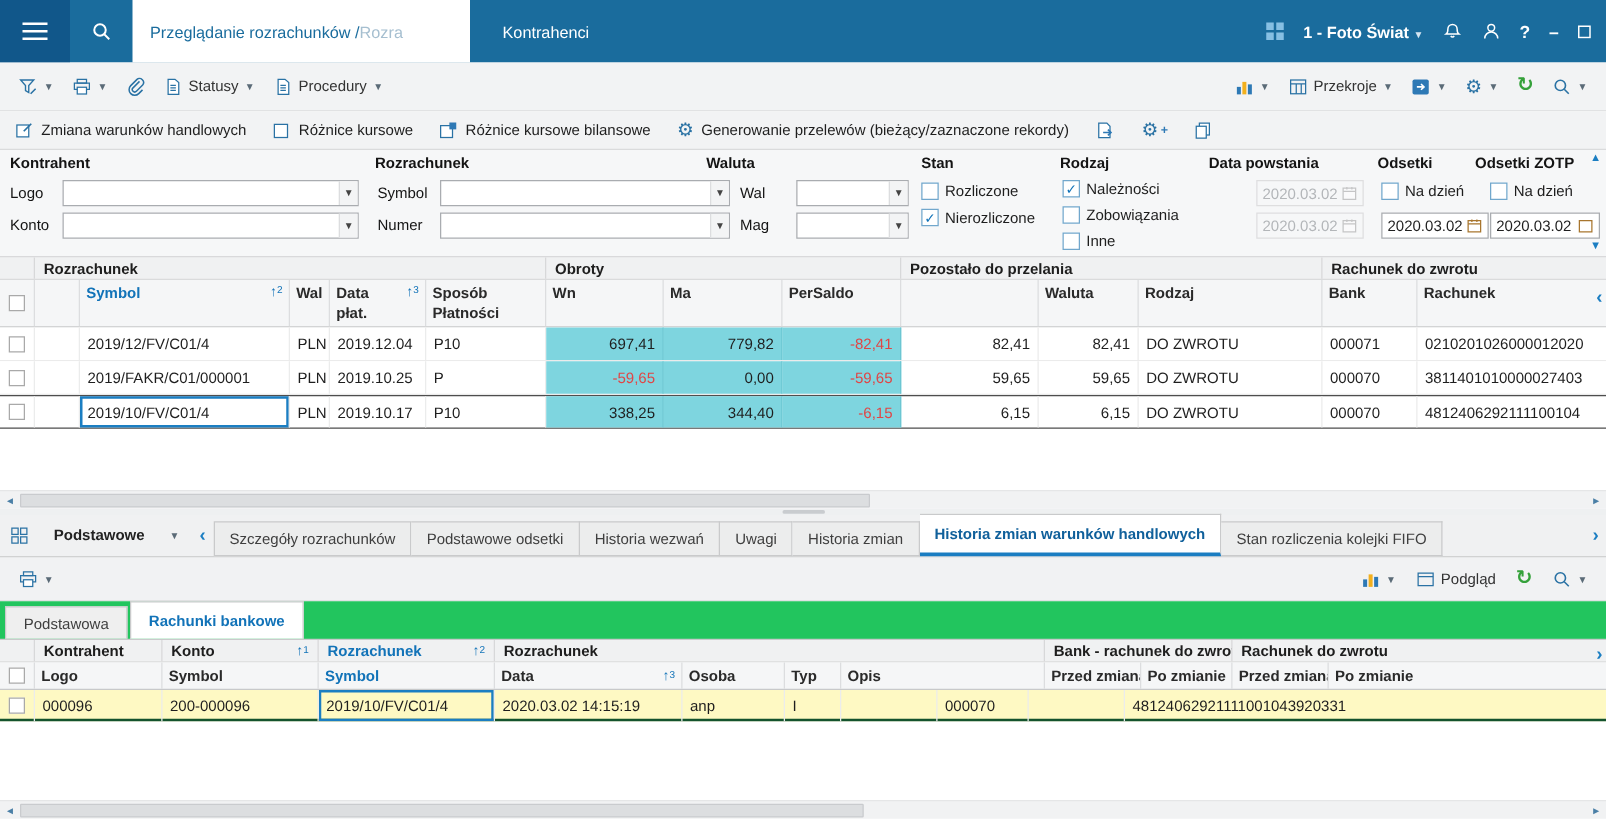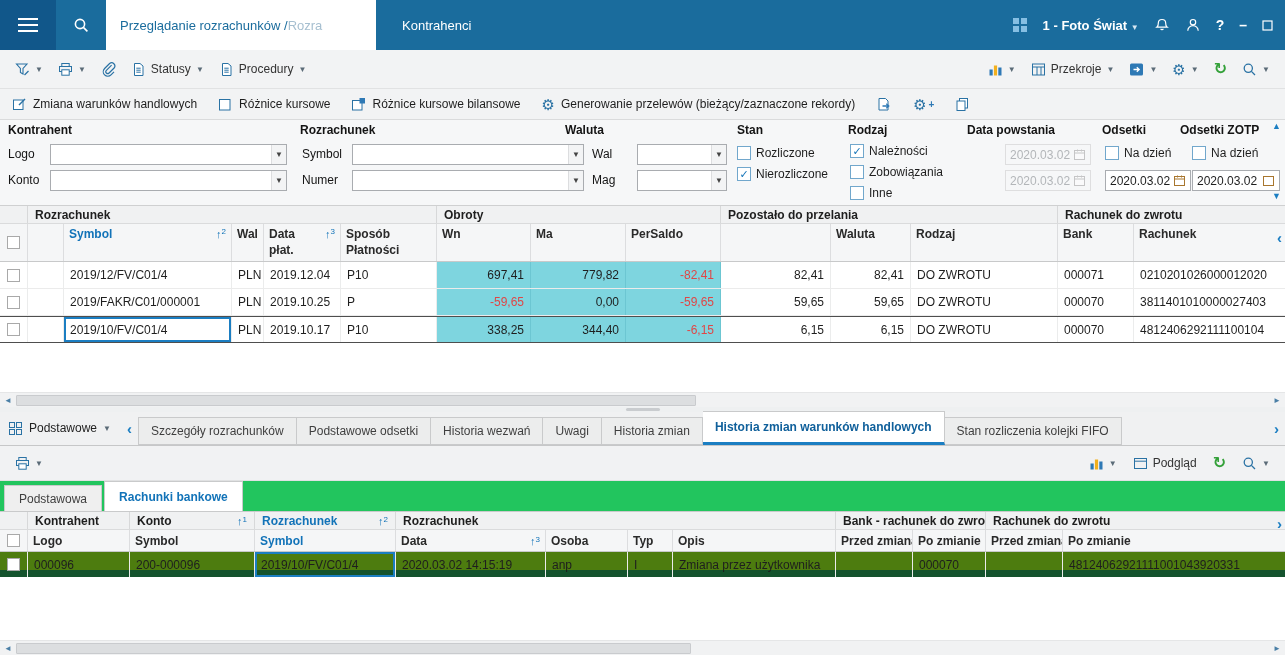--- a/index.html
+++ b/index.html
@@ -73,35 +73,35 @@
 
 .hs{position:absolute;left:0;width:100%;height:15px;background:#f1f2f3;display:flex;align-items:center;border-top:1px solid #e5e6e7}
 .hsbtn{width:16px;height:15px;display:flex;align-items:center;justify-content:center;font-size:8px;color:#4a7fa6;flex:none}
 .hstrack{flex:1;height:15px;position:relative}
 .hsthumb{position:absolute;left:0;top:2px;height:11px;background:#dcdee0;border:1px solid #c9cbce;border-radius:1px}
 #splitter{left:0;top:407px;width:100%;height:5px;background:#eef0f1;display:flex;align-items:center;justify-content:center}
 #splitter i{width:34px;height:3px;background:#c9cccf;border-radius:2px}
 
 
 #ptabs{left:0;top:412px;width:100%;height:34px;background:#f0f1f2;border-bottom:1px solid #c6c7c8;display:flex;align-items:flex-end}
-#pselector{display:flex;align-items:center;gap:6px;height:34px;padding:0 10px 0 8px;font-weight:normal;color:#222}
+#pselector{display:flex;align-items:center;gap:20px;height:34px;padding:0 10px 0 8px;font-weight:bold;color:#222}
 .ptab{height:28px;display:flex;align-items:center;padding:0 12px;background:#eceded;border:1px solid #c9cacb;border-left:none;color:#3f3f3f;white-space:nowrap;overflow:hidden}
 .ptab.first{border-left:1px solid #c9cacb}
 .ptab.active{background:#fff;color:#10609b;font-weight:bold;height:34px;border-bottom:3px solid #1b7ec2}
 .tabnav{display:flex;align-items:center;height:34px;padding:0 6px;color:#1b7ec2;font-size:15px;font-weight:bold}
 #toolbar3{left:0;top:446px;width:100%;height:35px;background:#f1f2f3;border-bottom:1px solid #e0e1e2;display:flex;align-items:center;padding:0 10px;gap:6px}
 #subtabs{left:0;top:481px;width:100%;height:31px;background:#22c55e;border-bottom:1px solid #c9cacb;display:flex;align-items:flex-end;padding-left:4px}
 .stab{height:26px;display:flex;align-items:center;padding:0 14px;background:#efefef;border:1px solid #c9cacb;border-bottom:none;color:#3f3f3f;margin-right:2px;white-space:nowrap}
 .stab.active{background:#fff;color:#1273b8;font-weight:bold;height:30px}
 
 
 #bgh1{top:512px;height:18px;background:#f0f1f2;border-bottom:1px solid #dadbdc}
 #bgh2{top:530px;height:22px;background:#f5f6f7;border-bottom:1px solid #c8c9ca}
 #bgbody{left:0;top:552px;width:100%}
-.brow{display:flex;height:25px;background:#4d7c0f;border-bottom:7px solid #14532d}
+.brow{display:flex;height:25px;background:#fef9c3;border-bottom:2px solid #14532d}
 .bhc{display:flex;align-items:center;padding:0 5px;border-right:1px solid #dcdddf;font-weight:bold;color:#2a2a2a;overflow:hidden;white-space:nowrap}
 .bhc.blue{color:#1273b8}
 .b0{width:28px}.b1{width:102px}.b2{width:125px}.b3{width:141px}.b4{width:150px}.b5{width:82px}
 .b6{width:45px}.b7{width:163px}.b8{width:77px}.b9{width:73px}.b10{width:77px}.b11{width:222px}
 </style>
 </head>
 <body>
 
 <div id="app" data-interactable="false">
 
@@ -638,21 +638,20 @@
     <div class="brow" data-interactable="true">
       <div class="cell b0 ctr" style="height:25px">
           <span class="gridcb" data-interactable="true"></span>
         </div>
       <div class="cell b1" style="height:25px" data-interactable="false">000096</div>
       <div class="cell b2" style="height:25px" data-interactable="false">200-000096</div>
       <div class="cell b3 fcell" style="height:25px" data-interactable="false">2019/10/FV/C01/4</div>
       <div class="cell b4" style="height:25px" data-interactable="false">2020.03.02 14:15:19</div>
       <div class="cell b5" style="height:25px" data-interactable="false">anp</div>
       <div class="cell b6" style="height:25px" data-interactable="false">I</div>
-      <div class="cell b7" style="height:25px" data-interactable="false">Zmiana przez użytkownika</div>
       <div class="cell b8" style="height:25px" data-interactable="false"></div>
       <div class="cell b9" style="height:25px" data-interactable="false">000070</div>
       <div class="cell b10" style="height:25px" data-interactable="false"></div>
       <div class="cell b11" style="height:25px;border-right:none" data-interactable="false">48124062921111001043920331</div>
     </div>
   </div>
 
   <div class="hs" style="top:640px" data-interactable="true">
     <span class="hsbtn" data-interactable="true">◄</span>
     <div class="hstrack">

